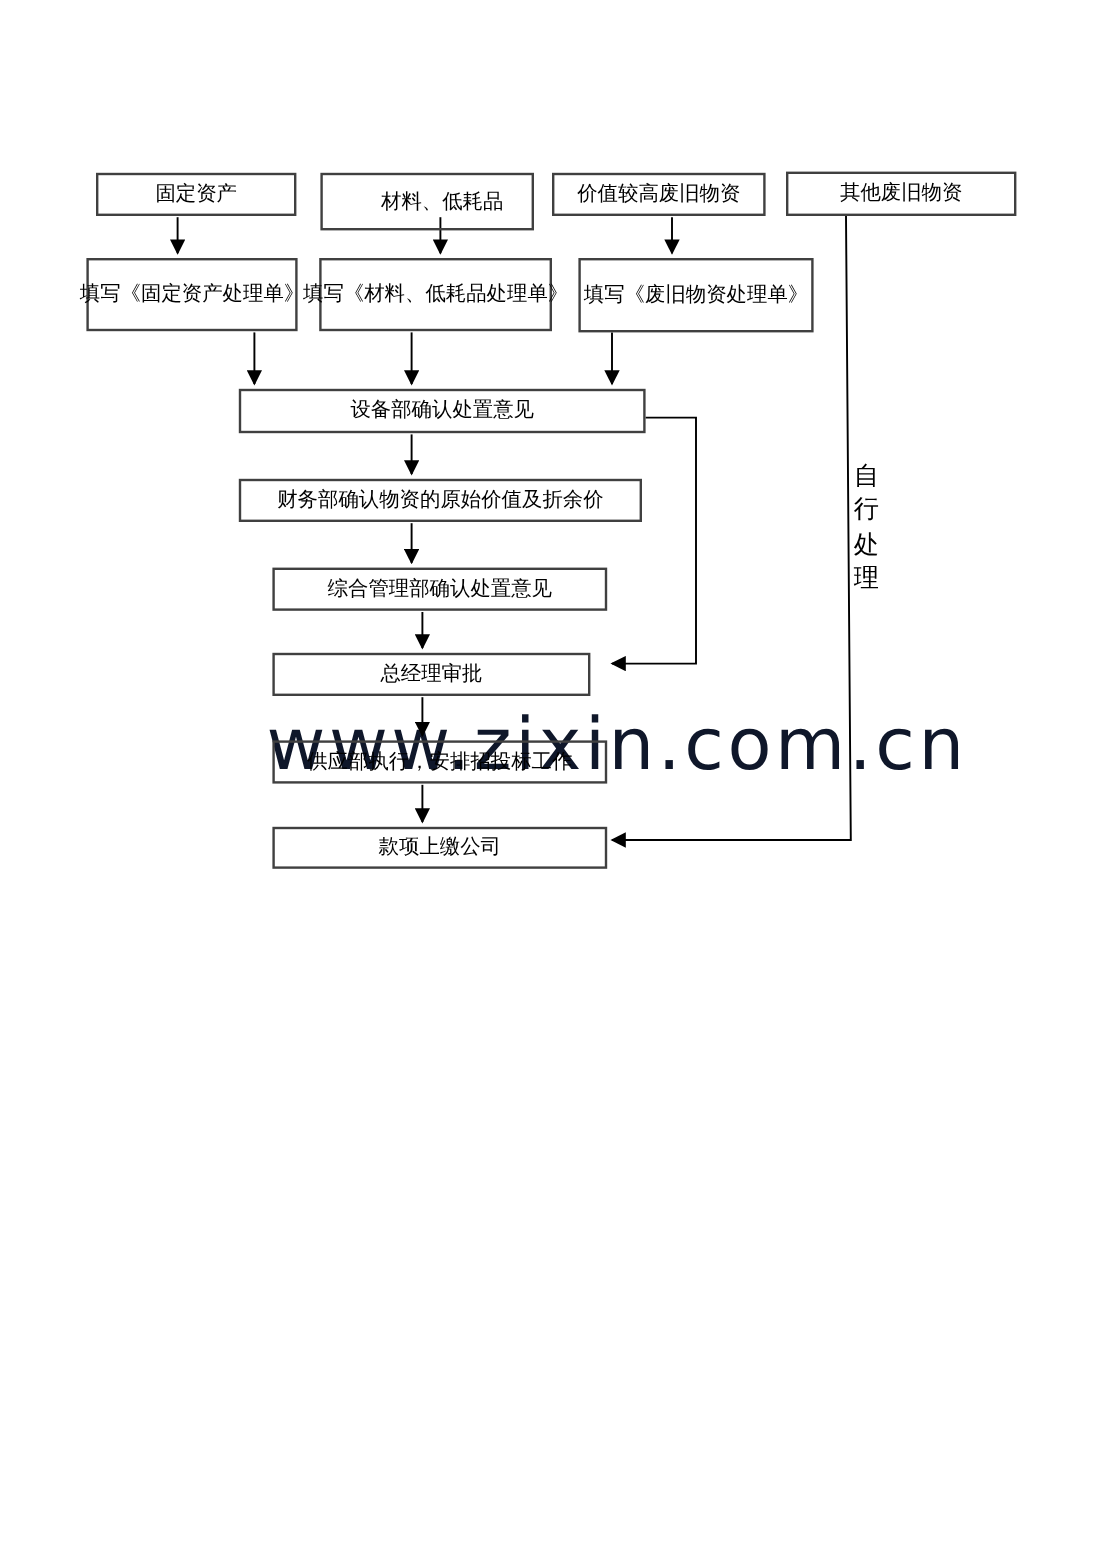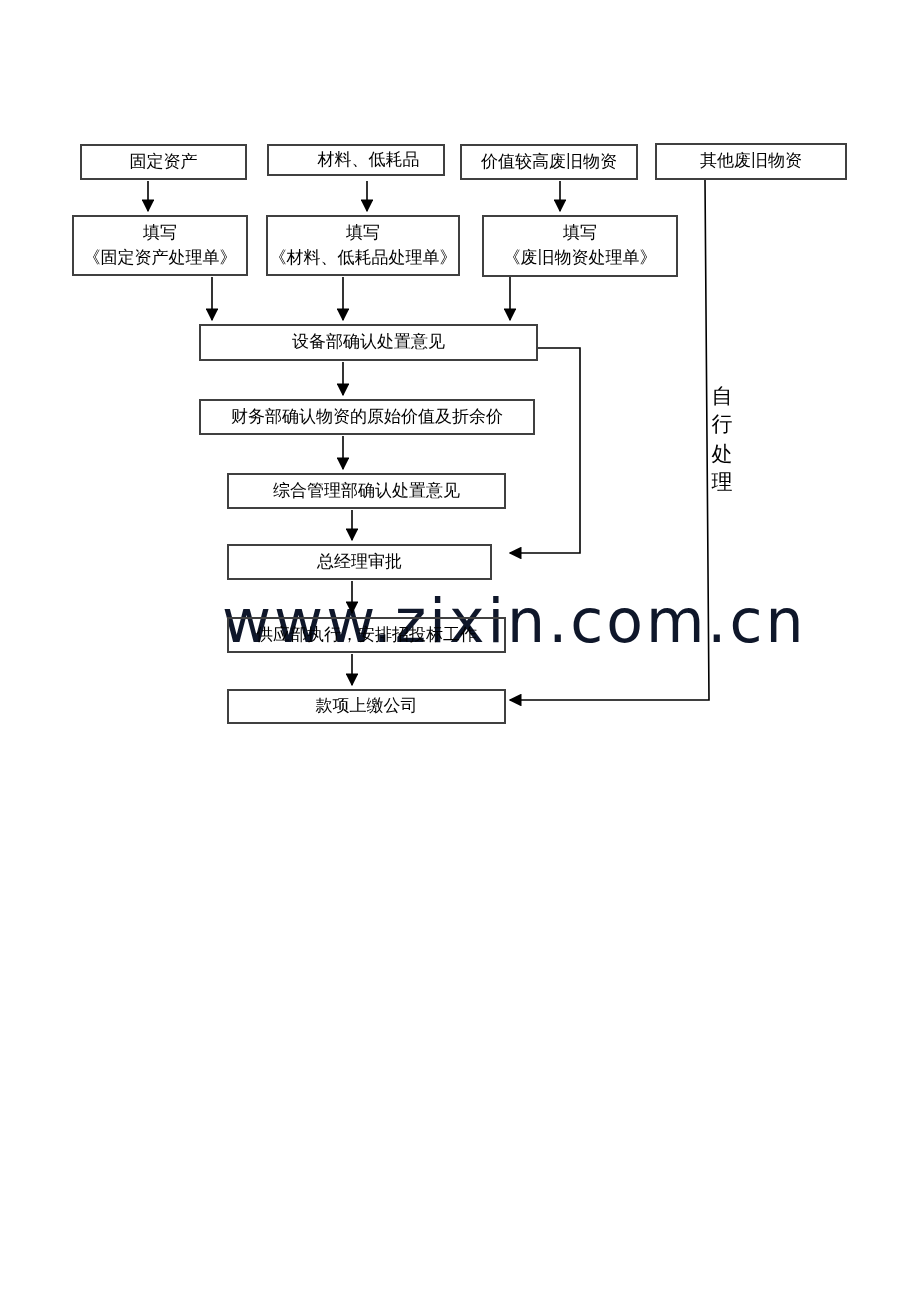--- a/index.html
+++ b/index.html
@@ -45,24 +45,24 @@
     background: transparent;
     display: flex;
     align-items: center;
     justify-content: center;
     text-align: right;
     font-size: 17px;
     line-height: 1.45;
     z-index: 3;
     white-space: nowrap;
   }
-  .box.two-line { flex-direction: column; }
+  .box.two-line { flex-direction: row; }
   
   #b-src1 { left: 80px;  top: 144px; width: 167px; height: 36px; }
-  #b-src2 { left: 267px; top: 144px; width: 178px; height: 32px; padding-left: 25px; }
+  #b-src2 { left: 267px; top: 144px; width: 178px; height: 48px; padding-left: 25px; }
   #b-src3 { left: 460px; top: 144px; width: 178px; height: 36px; }
   #b-src4 { left: 655px; top: 143px; width: 192px; height: 37px; }
   
   #b-form1 { left: 72px;  top: 215px; width: 176px; height: 61px; }
   #b-form2 { left: 266px; top: 215px; width: 194px; height: 61px; }
   #b-form3 { left: 482px; top: 215px; width: 196px; height: 62px; }
   
   #b-step1 { left: 199px; top: 324px; width: 339px; height: 37px; }
   #b-step2 { left: 199px; top: 399px; width: 336px; height: 36px; }
   #b-step3 { left: 227px; top: 473px; width: 279px; height: 36px; }

